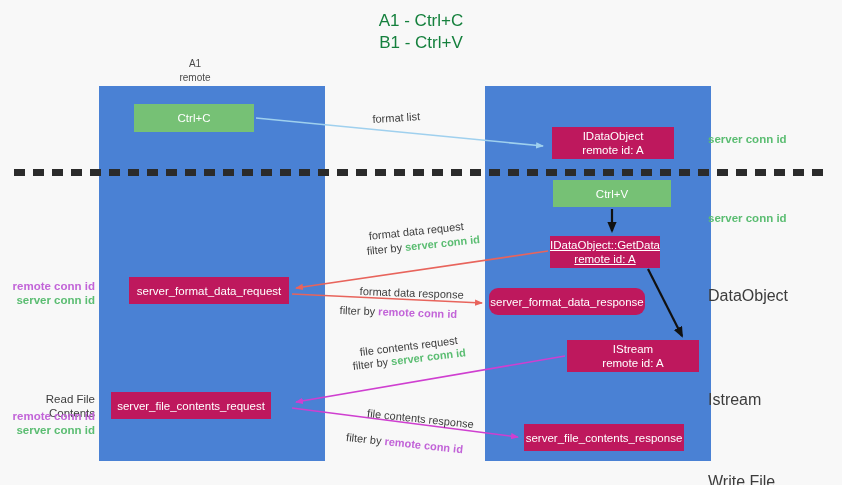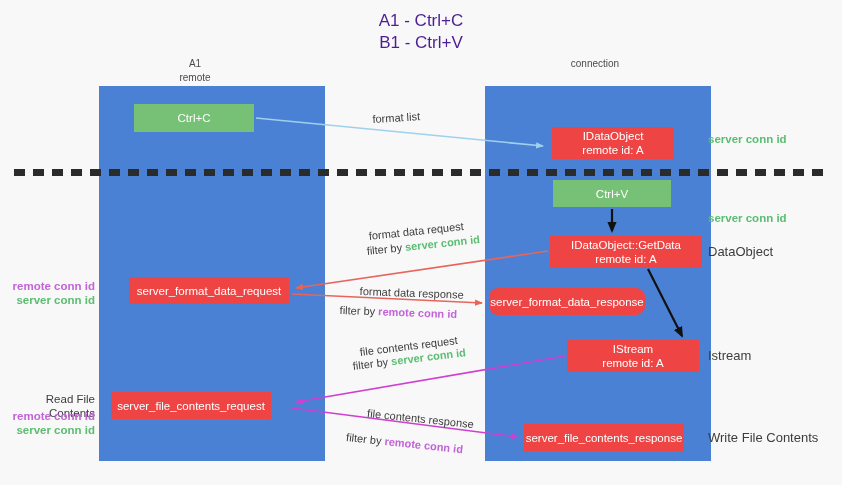--- a/index.html
+++ b/index.html
@@ -9,21 +9,21 @@
     font-family:"Liberation Sans","DejaVu Sans",sans-serif;
     overflow:hidden;
     position:relative;
   }
   #stage{position:absolute;left:0;top:0;width:842px;height:485px;}
   .abs{position:absolute;}
 
   
   #title{
     left:0;top:10px;width:842px;text-align:center;
-    font-size:17px;line-height:22px;color:#4c1d95;
+    font-size:17px;line-height:22px;color:#15803d;
   }
 
   
   .col-head{
     text-align:center;font-size:10px;line-height:14px;color:#4a4a4a;
   }
   #head-a1{left:120px;top:57px;width:150px;}
   #head-b1{left:520px;top:57px;width:150px;}
 
   
@@ -34,34 +34,34 @@
   
   .box{
     box-sizing:border-box;
     display:flex;align-items:center;justify-content:center;
     flex-direction:column;
     color:#ffffff;font-size:11.5px;line-height:14px;
     text-align:center;
     padding:2px 4px;
   }
   .green{background:#76c175;}
-  .orange{background:#ef4444;}
+  .orange{background:#be185d;}
 
   #box-ctrlc{left:134px;top:104px;width:120px;height:28px;}
   #box-idataobject{left:552px;top:127px;width:122px;height:32px;}
   #box-ctrlv{left:553px;top:180px;width:118px;height:27px;}
-  #box-getdata{left:550px;top:236px;width:152px;height:32px;}
+  #box-getdata{left:550px;top:236px;width:110px;height:32px;text-decoration:underline;}
   #box-sfdreq{left:129px;top:277px;width:160px;height:27px;}
   #box-sfdresp{left:489px;top:288px;width:156px;height:27px;border-radius:9px;}
   #box-istream{left:567px;top:340px;width:132px;height:32px;}
   #box-sfcreq{left:111px;top:392px;width:160px;height:27px;}
   #box-sfcresp{left:524px;top:424px;width:160px;height:27px;}
 
   
-  .rlabel{font-size:13px;color:#3c3c3c;line-height:14px;}
+  .rlabel{font-size:16px;color:#3c3c3c;line-height:14px;margin-top:44px;}
   .glabel{font-size:11.5px;color:#5bbd72;font-weight:bold;line-height:14px;}
   .plabel{font-size:11.5px;color:#c264d8;font-weight:bold;line-height:14px;}
   #lab-srv1{left:708px;top:132px;}
   #lab-srv2{left:708px;top:211px;}
   #lab-dataobject{left:708px;top:245px;}
   #lab-istream{left:708px;top:349px;}
   #lab-write{left:708px;top:431px;}
 
   
   .lstack{text-align:right;width:95px;}
@@ -106,21 +106,20 @@
   <div class="abs" id="title">
     <div>A1 - Ctrl+C</div>
     <div>B1 - Ctrl+V</div>
   </div>
 
   <div class="abs col-head" id="head-a1">
     <div>A1</div>
     <div>remote</div>
   </div>
   <div class="abs col-head" id="head-b1">
-    <div>connection</div>
   </div>
 
   <div class="abs lane" id="lane-a"></div>
   <div class="abs lane" id="lane-b"></div>
 
   <svg id="arrows" viewBox="0 0 842 485">
     <defs>
       <marker id="ah-blue" markerWidth="9" markerHeight="9" refX="7" refY="3.2" orient="auto" markerUnits="userSpaceOnUse">
         <path d="M0,0 L8,3.2 L0,6.4 z" fill="#9fd0ee"></path>
       </marker>

